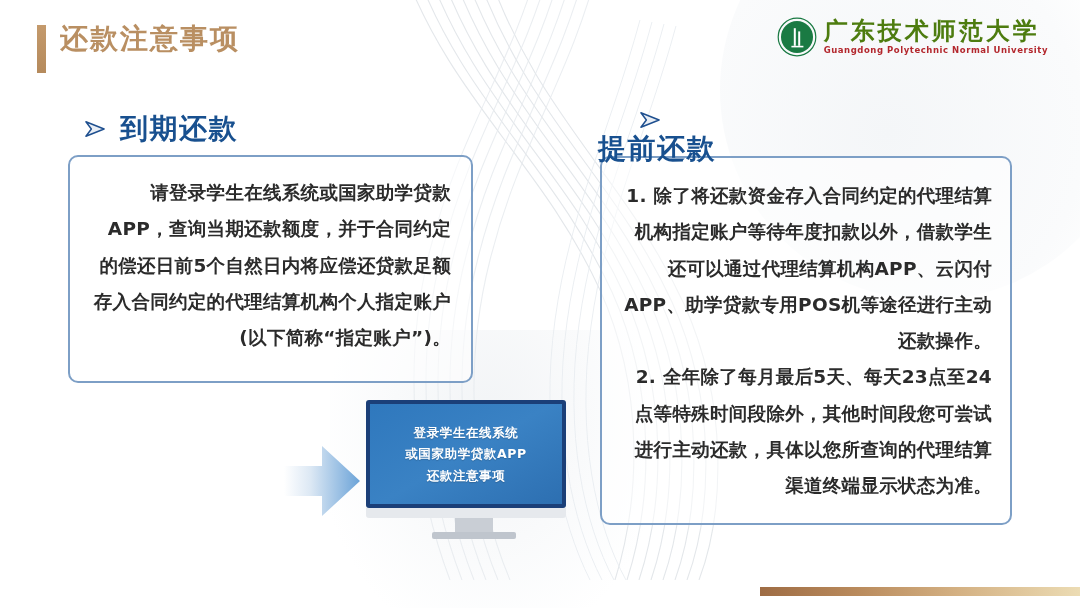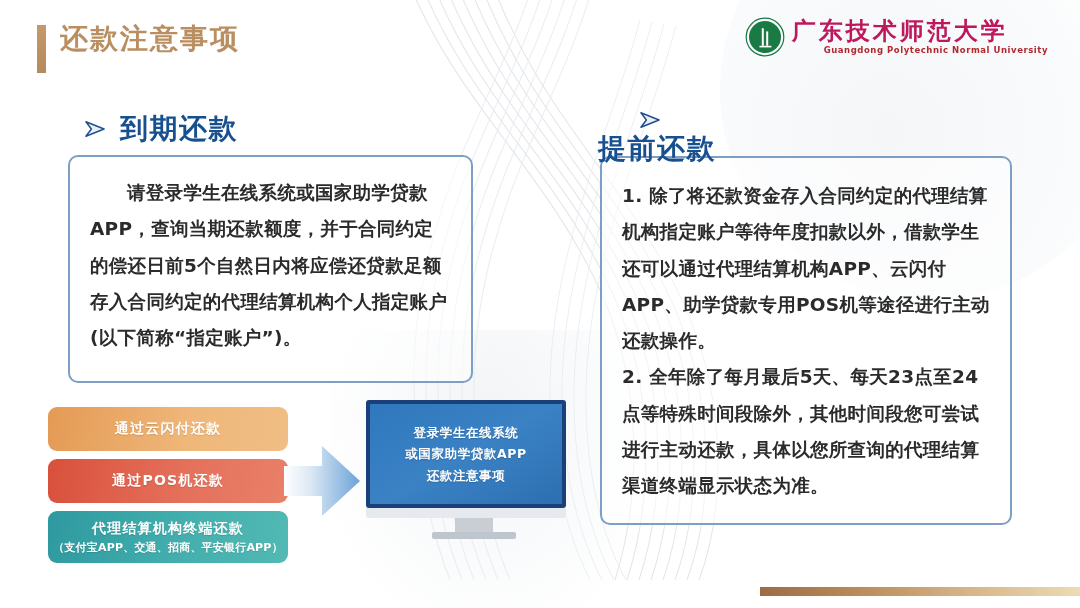--- a/index.html
+++ b/index.html
@@ -87,33 +87,32 @@
   }
   .logo-text {
     display: flex;
     flex-direction: column;
     align-items: flex-start;
     line-height: 1;
   }
   .logo-cn {
     font-size: 24px;
     font-weight: bold;
-    color: #be185d;
+    color: #4d7c0f;
     letter-spacing: 3px;
     font-family: "DejaVu Serif", "Liberation Serif", serif;
     white-space: nowrap;
   }
   .logo-en {
     margin-top: 3px;
     font-size: 8.5px;
     font-weight: bold;
     color: #b3272d;
     letter-spacing: 0.55px;
     white-space: nowrap;
-    margin-left: 32px;
   }
 
   
   .sec-head {
     position: absolute;
     display: flex;
     align-items: center;
     z-index: 3;
   }
   .sec-head.left  { left: 84px;  top: 110px; }
@@ -133,20 +132,21 @@
   }
 
   
   .box {
     position: absolute;
     border: 2px solid #7d9fc6;
     border-radius: 10px;
     background: rgba(255,255,255,0.55);
     box-sizing: border-box;
     z-index: 2;
+    text-align: right;
   }
   .box-left  { left: 68px;  top: 155px; width: 405px; height: 228px; }
   .box-right { left: 600px; top: 156px; width: 412px; height: 369px; }
 
   .box-text {
     font-size: 18.5px;
     font-weight: bold;
     color: #2b2b2b;
     line-height: 1.96;
     letter-spacing: 0.3px;
@@ -356,32 +356,20 @@
     <span class="sec-title">提前还款</span>
   </div>
 
   <div class="box box-right">
     <div class="box-text">
       <p class="para">1. 除了将还款资金存入合同约定的代理结算机构指定账户等待年度扣款以外，借款学生还可以通过代理结算机构APP、云闪付APP、助学贷款专用POS机等途径进行主动还款操作。</p>
       <p class="para">2. 全年除了每月最后5天、每天23点至24点等特殊时间段除外，其他时间段您可尝试进行主动还款，具体以您所查询的代理结算渠道终端显示状态为准。</p>
     </div>
   </div>
 
-  <div class="bars">
-    <div class="bar bar-1">
-      <span class="bar-main">通过云闪付还款</span>
-    </div>
-    <div class="bar bar-2">
-      <span class="bar-main">通过POS机还款</span>
-    </div>
-    <div class="bar bar-3">
-      <span class="bar-main">代理结算机构终端还款</span>
-      <span class="bar-sub">（支付宝APP、交通、招商、平安银行APP）</span>
-    </div>
-  </div>
 
   <svg class="flow-arrow" viewBox="0 0 80 86">
     <defs>
       <linearGradient id="arrGrad" x1="0" y1="0" x2="1" y2="0">
         <stop offset="0%" stop-color="#ffffff"></stop>
         <stop offset="35%" stop-color="#dce8f4"></stop>
         <stop offset="100%" stop-color="#6ba3d8"></stop>
       </linearGradient>
     </defs>
     <path d="M2 28 L40 28 L40 8 L78 43 L40 78 L40 58 L2 58 Z" fill="url(#arrGrad)"></path>

